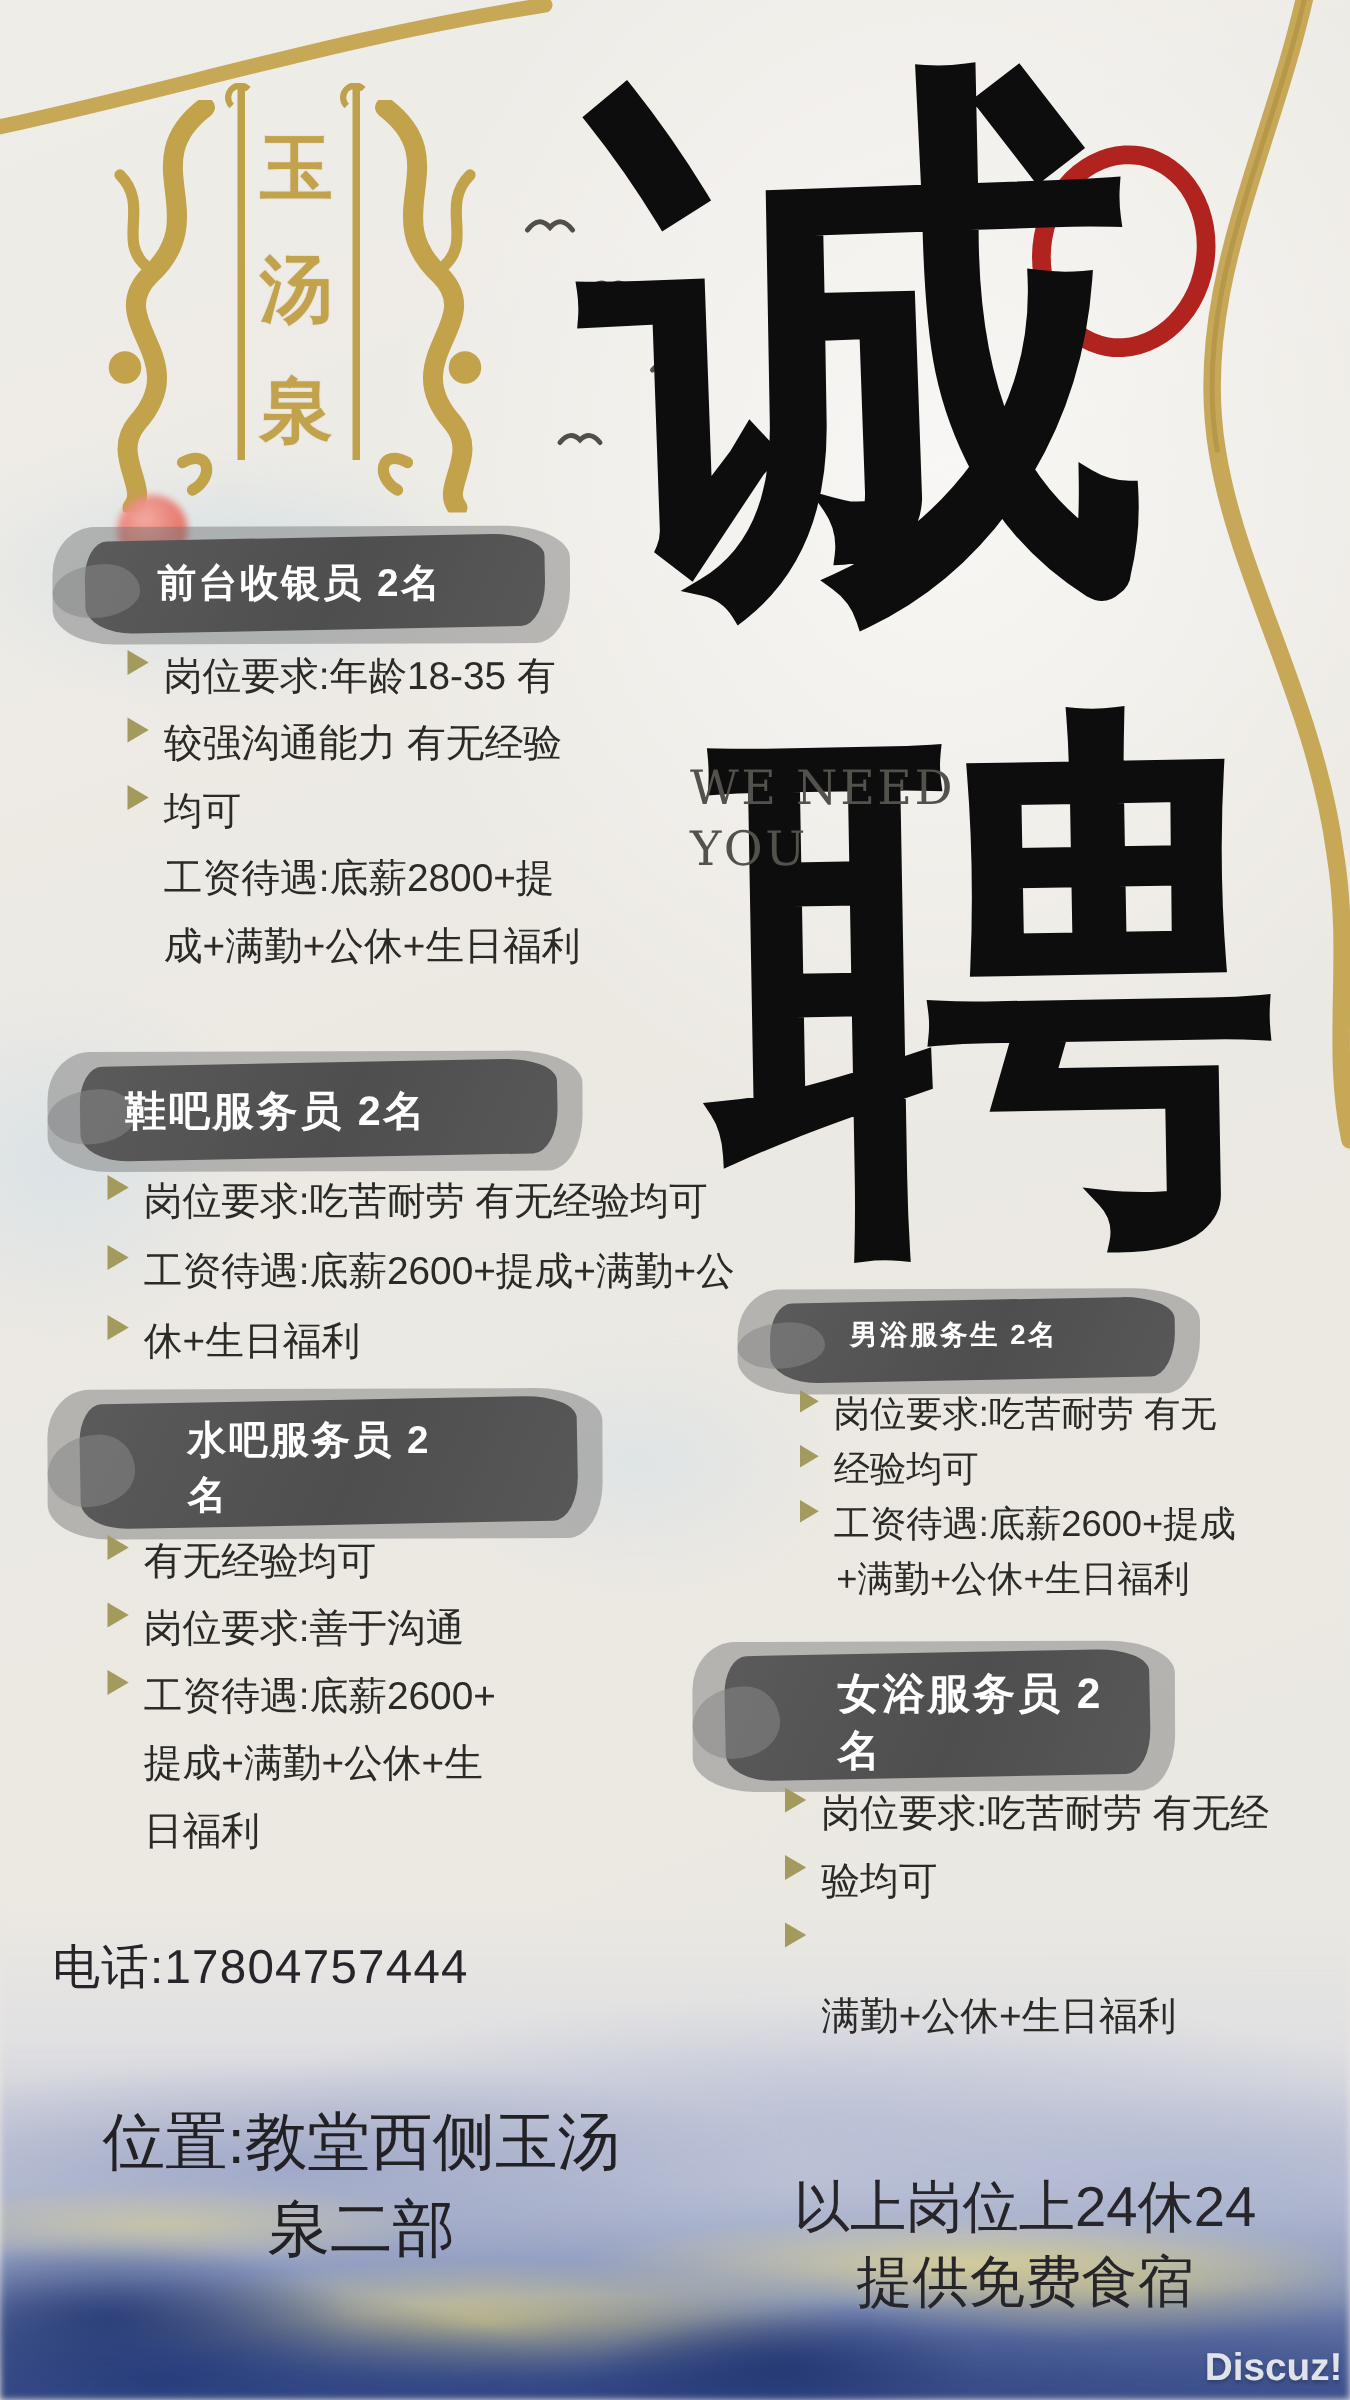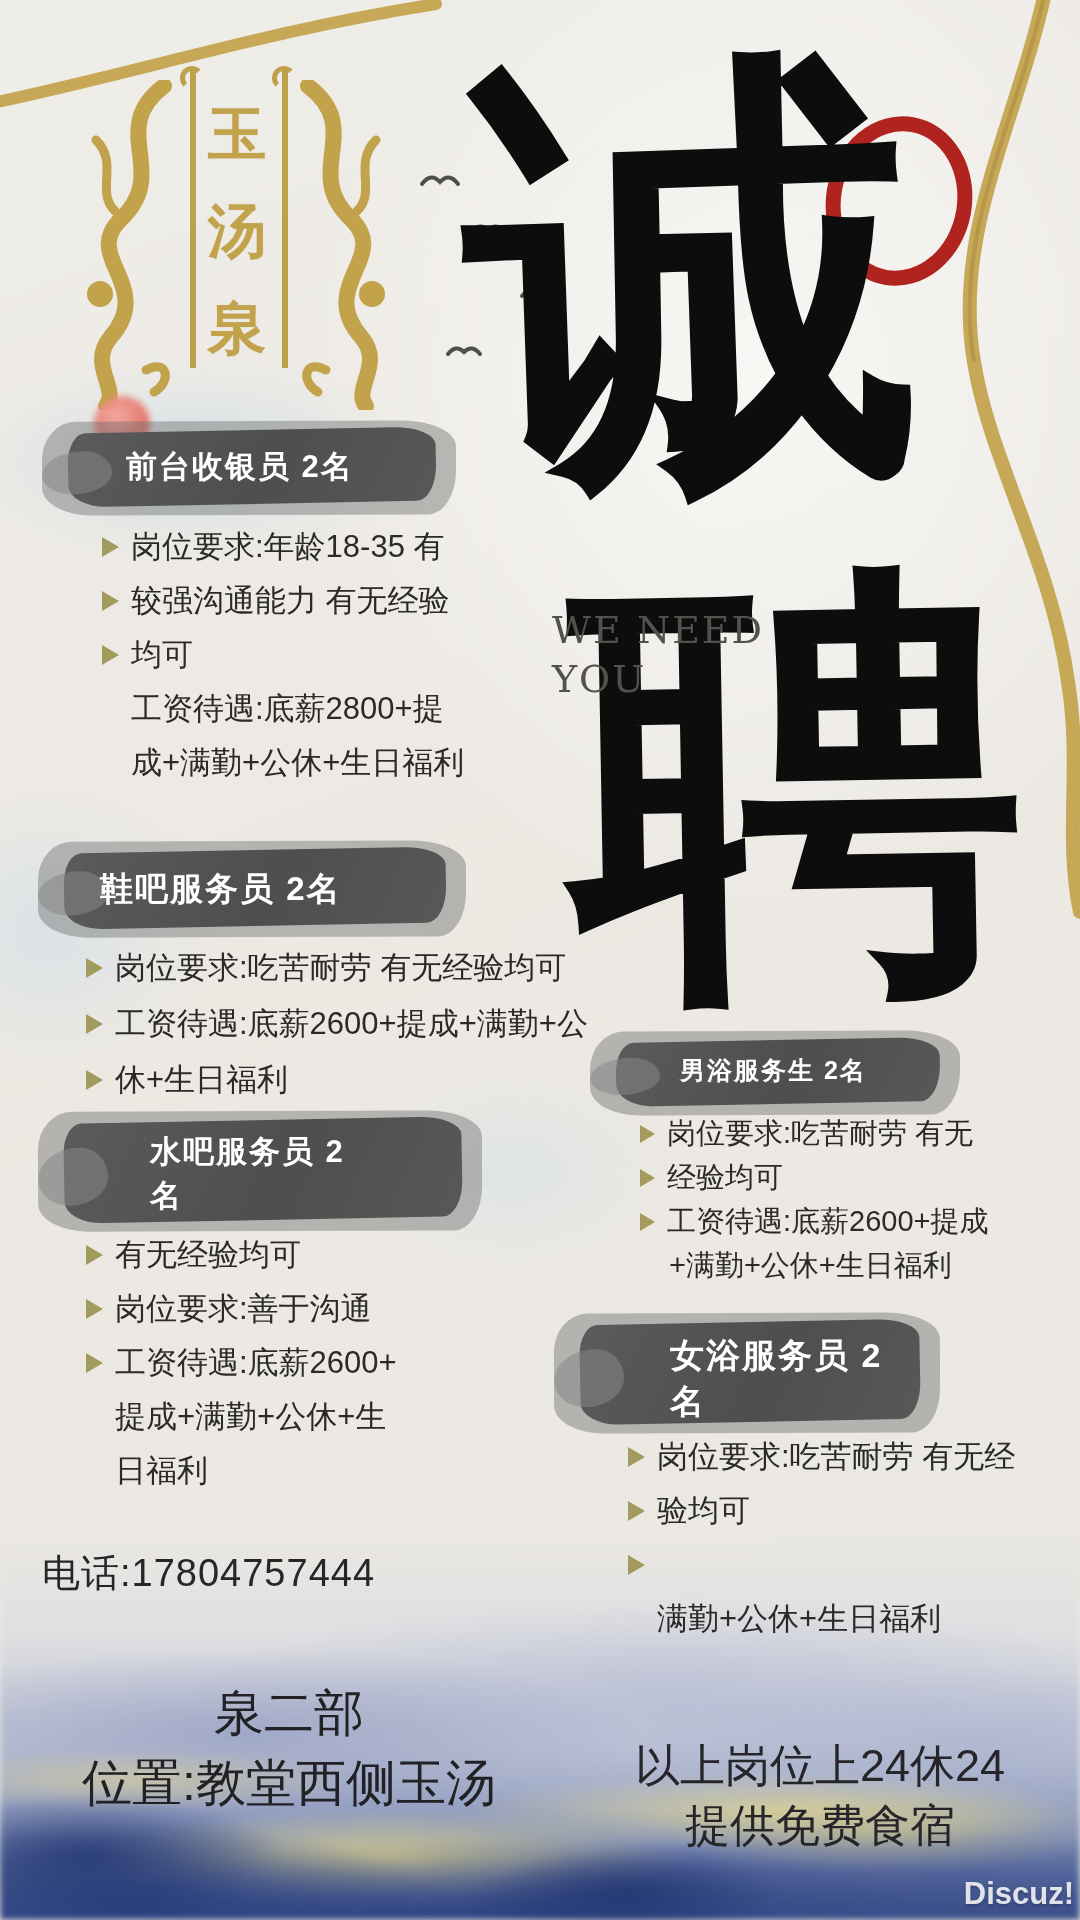--- a/index.html
+++ b/index.html
@@ -77,26 +77,26 @@
     background:rgba(134,134,134,.55); border-radius:60% 40% 55% 45%/55% 50% 50% 45%;}
   .banner .label{position:relative; z-index:1; color:#fff; font-weight:700; letter-spacing:2px;
     line-height:1.3;}
   .b1{left:68px;  top:430px; width:368px; height:74px;}
   .b1 .label{padding:17px 0 0 58px; font-size:31px;}
   .b2{left:64px;  top:850px; width:382px; height:76px;}
   .b2 .label{padding:18px 0 0 36px; font-size:33px;}
   .b3{left:64px;  top:1120px; width:386px; height:100px;padding-left:12px;}
   .b3 .label{padding:10px 0 0 74px; font-size:31px; line-height:44px;}
   .b4{left:616px; top:1040px; width:324px; height:64px;}
-  .b4 .label{padding:14px 17px 0 64px; font-size:25px;}
+  .b4 .label{padding:14px 17px 0 64px; font-size:22px;}
   .b5{left:580px; top:1322px; width:340px; height:100px;}
   .b5 .label{padding:10px 0 0 90px; font-size:34px; line-height:46px;}
   
   .details{position:absolute; z-index:4; font-size:31px; color:#2b2a27;}
-  .job-line{display:flex; align-items:center;}
+  .job-line{display:flex; align-items:flex-start;}
   .bullet{flex:none; width:0; height:0; margin-right:12px;
     border-left:17px solid #a39a5e; border-top:10px solid transparent; border-bottom:10px solid transparent;}
   .no-bullet{padding-left:29px;}
   .d1{left:102px; top:520px; width:460px;} .d1 .job-line{height:54px;}
   .d2{left:86px;  top:940px; width:580px;} .d2 .job-line{height:56px;}
   .d3{left:86px;  top:1228px; width:470px;} .d3 .job-line{height:54px;}
   .d4{left:640px; top:1112px; width:450px; font-size:29px;} .d4 .job-line{height:44px;}
   .d4 .bullet{border-left-width:15px; border-top-width:9px; border-bottom-width:9px;}
   .d5{left:628px; top:1430px; width:470px;} .d5 .job-line{height:54px;}
   
@@ -274,22 +274,22 @@
         <span class="bullet"></span>
       </div>
     <div class="job-line no-bullet">
         <span>满勤+公休+生日福利</span>
       </div>
   </div>
 
   <div class="phone">电话:17804757444</div>
 
   <div class="location">
+    <div>位置:教堂西侧玉汤</div>
     <div>泉二部</div>
-    <div>位置:教堂西侧玉汤</div>
   </div>
 
   <div class="note">
     <div>以上岗位上24休24</div>
     <div>提供免费食宿</div>
   </div>
 
   <div class="watermark">Discuz!</div>
 </div>
 

